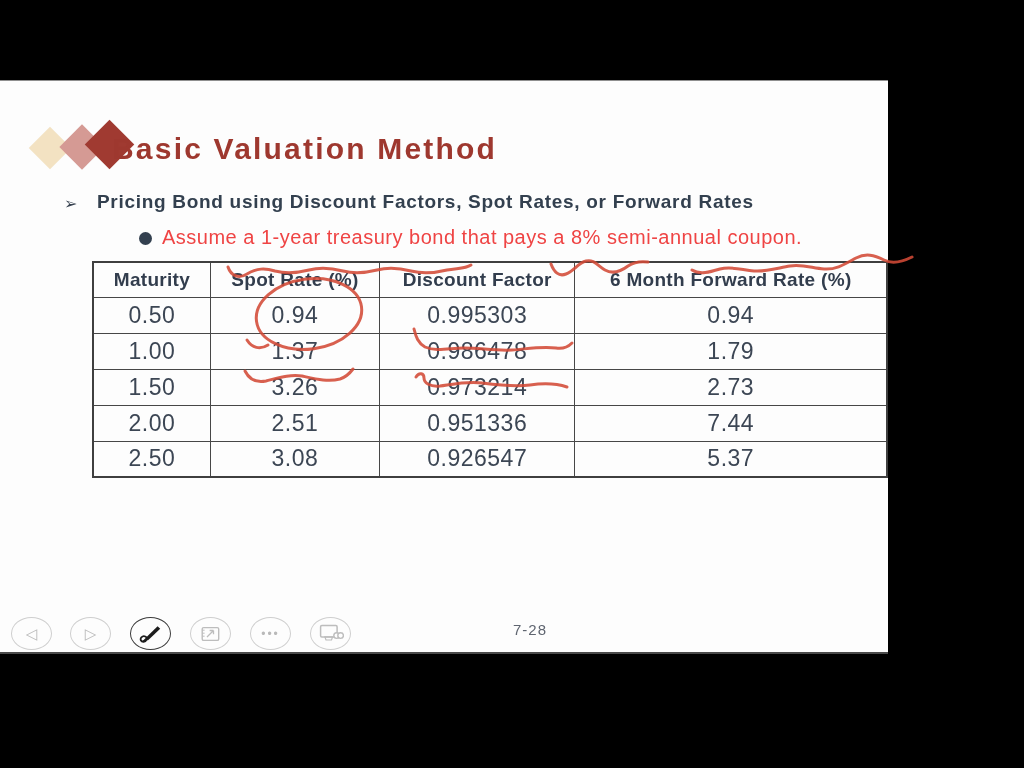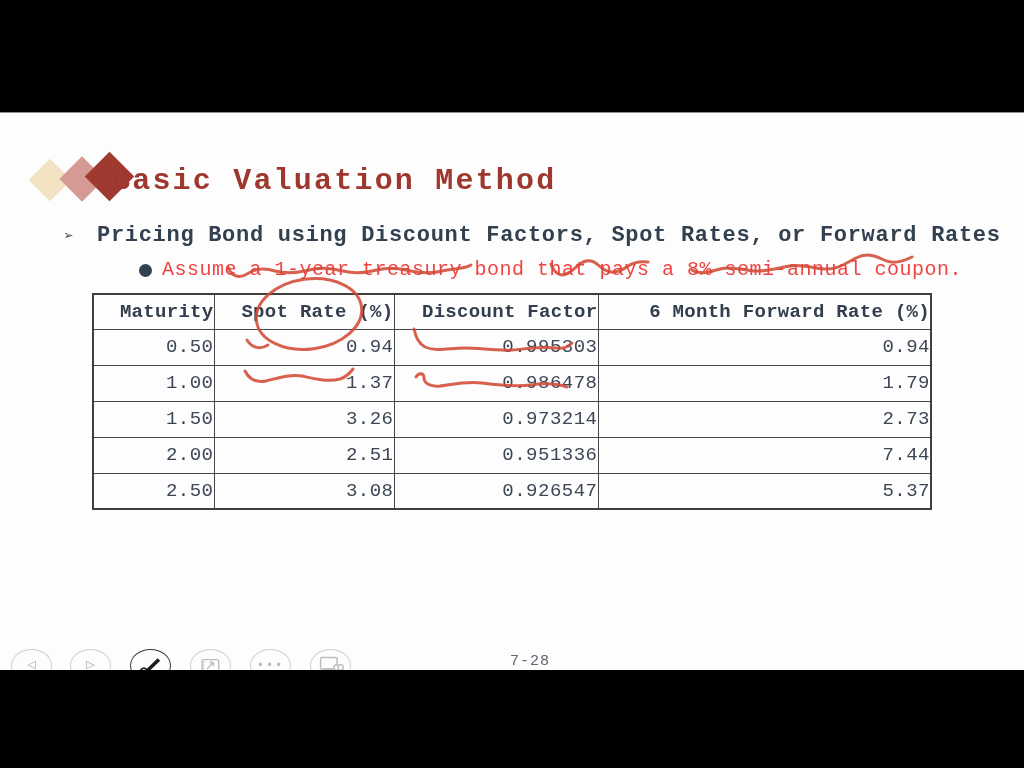--- a/index.html
+++ b/index.html
@@ -3,48 +3,48 @@
 <meta charset="utf-8">
 <style>
   * { margin:0; padding:0; box-sizing:border-box; }
   html,body { width:1024px; height:768px; }
   body { background:#000; font-family:"Liberation Sans", sans-serif; position:relative; overflow:hidden; }
 
   .letterbox { position:absolute; left:0; width:1024px; background:#000; }
   .letterbox.top { top:0; height:96px; }
   .letterbox.bottom { top:670px; height:98px; }
 
-  .screen { position:absolute; left:0; top:112px; width:1024px; height:574px;
-            background:#fdfdfd; border-top:1px solid #8f8f8f; border-bottom:2px solid #4a4a4a;font-family:Liberation Mono, monospace; }
+  .screen { position:absolute; left:0; top:80px; width:888px; height:574px;
+            background:#fdfdfd; border-top:1px solid #8f8f8f; border-bottom:2px solid #4a4a4a; }
 
   
   .diamond { position:absolute; }
   .diamond .sq { position:absolute; transform:rotate(45deg); }
   .d1 { left:35px; top:52px; width:30px; height:30px; background:#f3e2c2; }
   .d2 { left:66px; top:50px; width:32px; height:32px; background:#d59a94; }
   .d3 { left:92px; top:46px; width:35px; height:35px; background:#a03a31; }
   .slide-title { position:absolute; left:112px; top:51px; font-size:30px; font-weight:bold;
                  letter-spacing:2.2px; color:#9e382f; }
 
   
   .bullet1-arrow { position:absolute; left:64px; top:113px; font-size:16px; color:#36414f; }
-  .bullet1-text  { position:absolute; left:97px; top:110px; font-size:22px; font-weight:bold;
+  .bullet1-text  { position:absolute; left:97px; top:110px; font-size:19px; font-weight:bold;
                    letter-spacing:0.7px; color:#33404f; }
   .bullet2-dot   { position:absolute; left:139px; top:151px; width:13px; height:13px;
                    border-radius:50%; background:#33404f; }
   .bullet2-text  { position:absolute; left:162px; top:145px; font-size:20px;
                    letter-spacing:0.5px; color:#ef4444; }
 
   
   .bond-table { position:absolute; left:92px; top:180px; border-collapse:collapse;
                 background:#fdfdfd; }
-  .bond-table th, .bond-table td { border:1.6px solid #474747; text-align:right;
+  .bond-table th, .bond-table td { border:1.6px solid #474747; text-align:center;
                 vertical-align:middle; color:#3c4654; }
   .bond-table th { height:35px; font-size:19px; font-weight:bold; color:#323d4d; letter-spacing:0.3px; }
-  .bond-table td { height:36px; font-size:19px; letter-spacing:0.5px; }
+  .bond-table td { height:36px; font-size:23px; letter-spacing:0.5px; }
   .bond-table { border:2px solid #3f3f3f; }
 
   
   .ink-overlay { position:absolute; left:0; top:0; width:1024px; height:768px;
                  pointer-events:none; z-index:6; }
 
   
   .nav-btn { position:absolute; width:41px; height:33px; border:1.5px solid #cfcfcf;
              border-radius:50%; background:transparent; display:flex; align-items:center;
              justify-content:center; cursor:pointer; }

